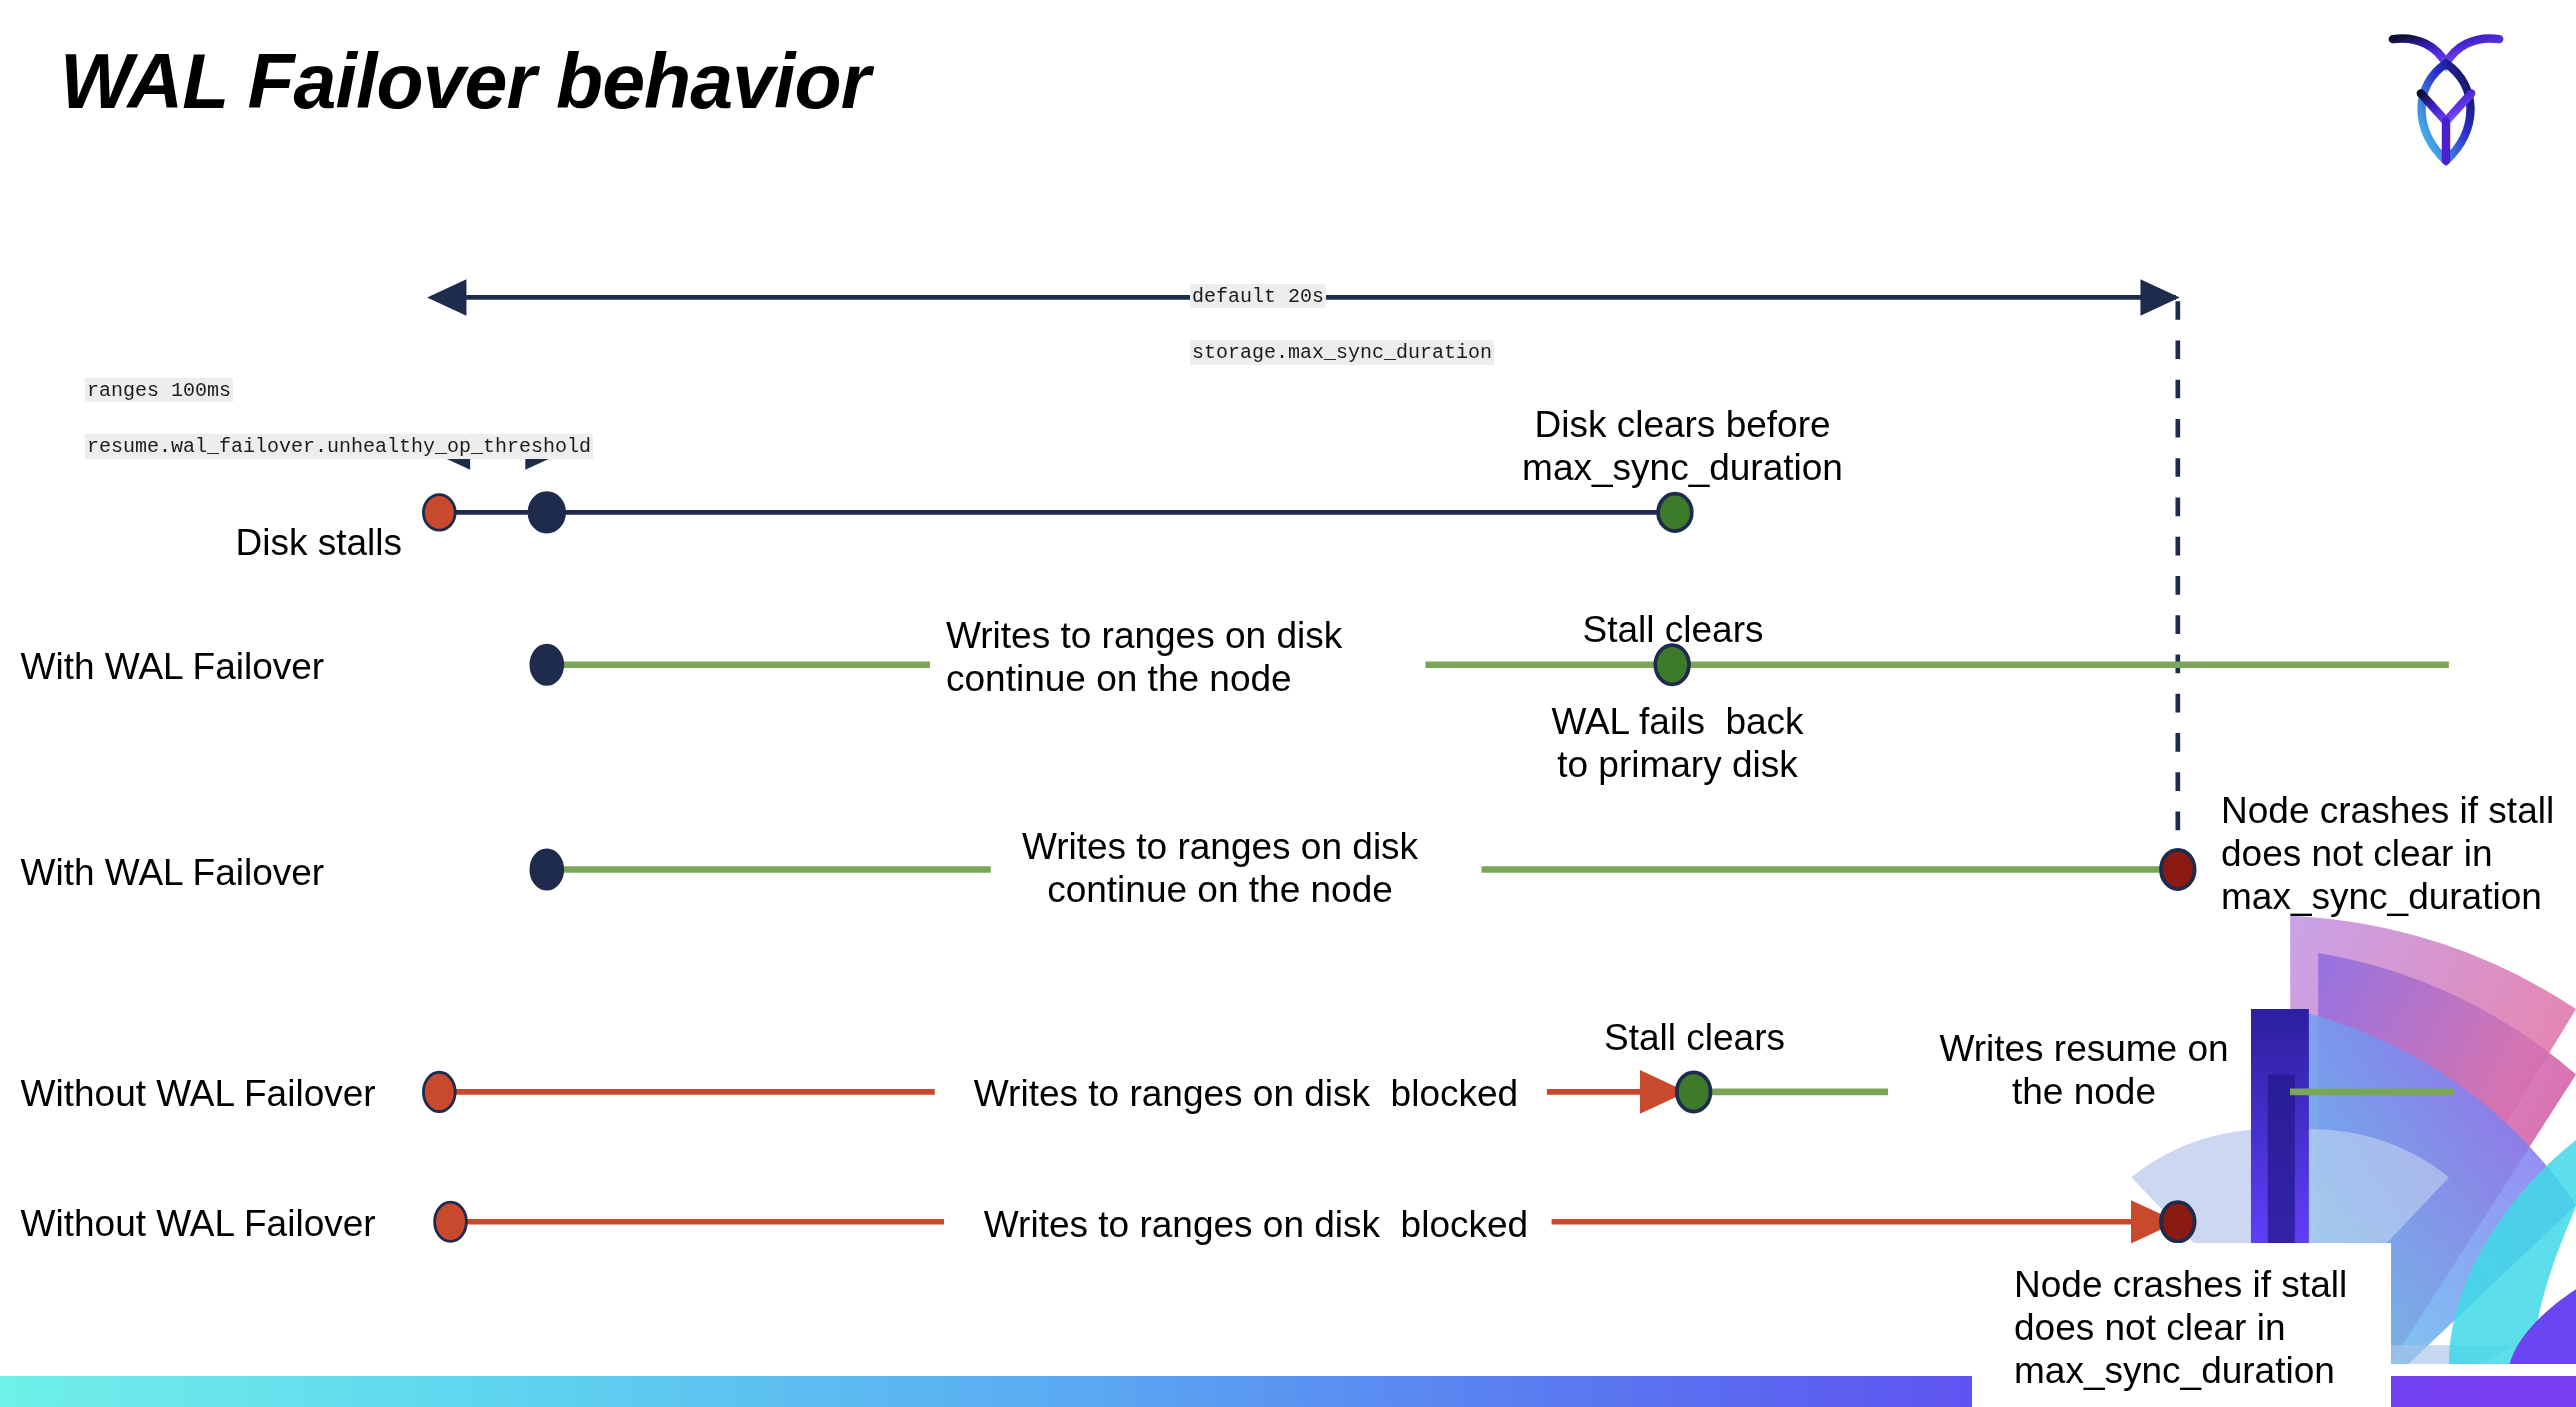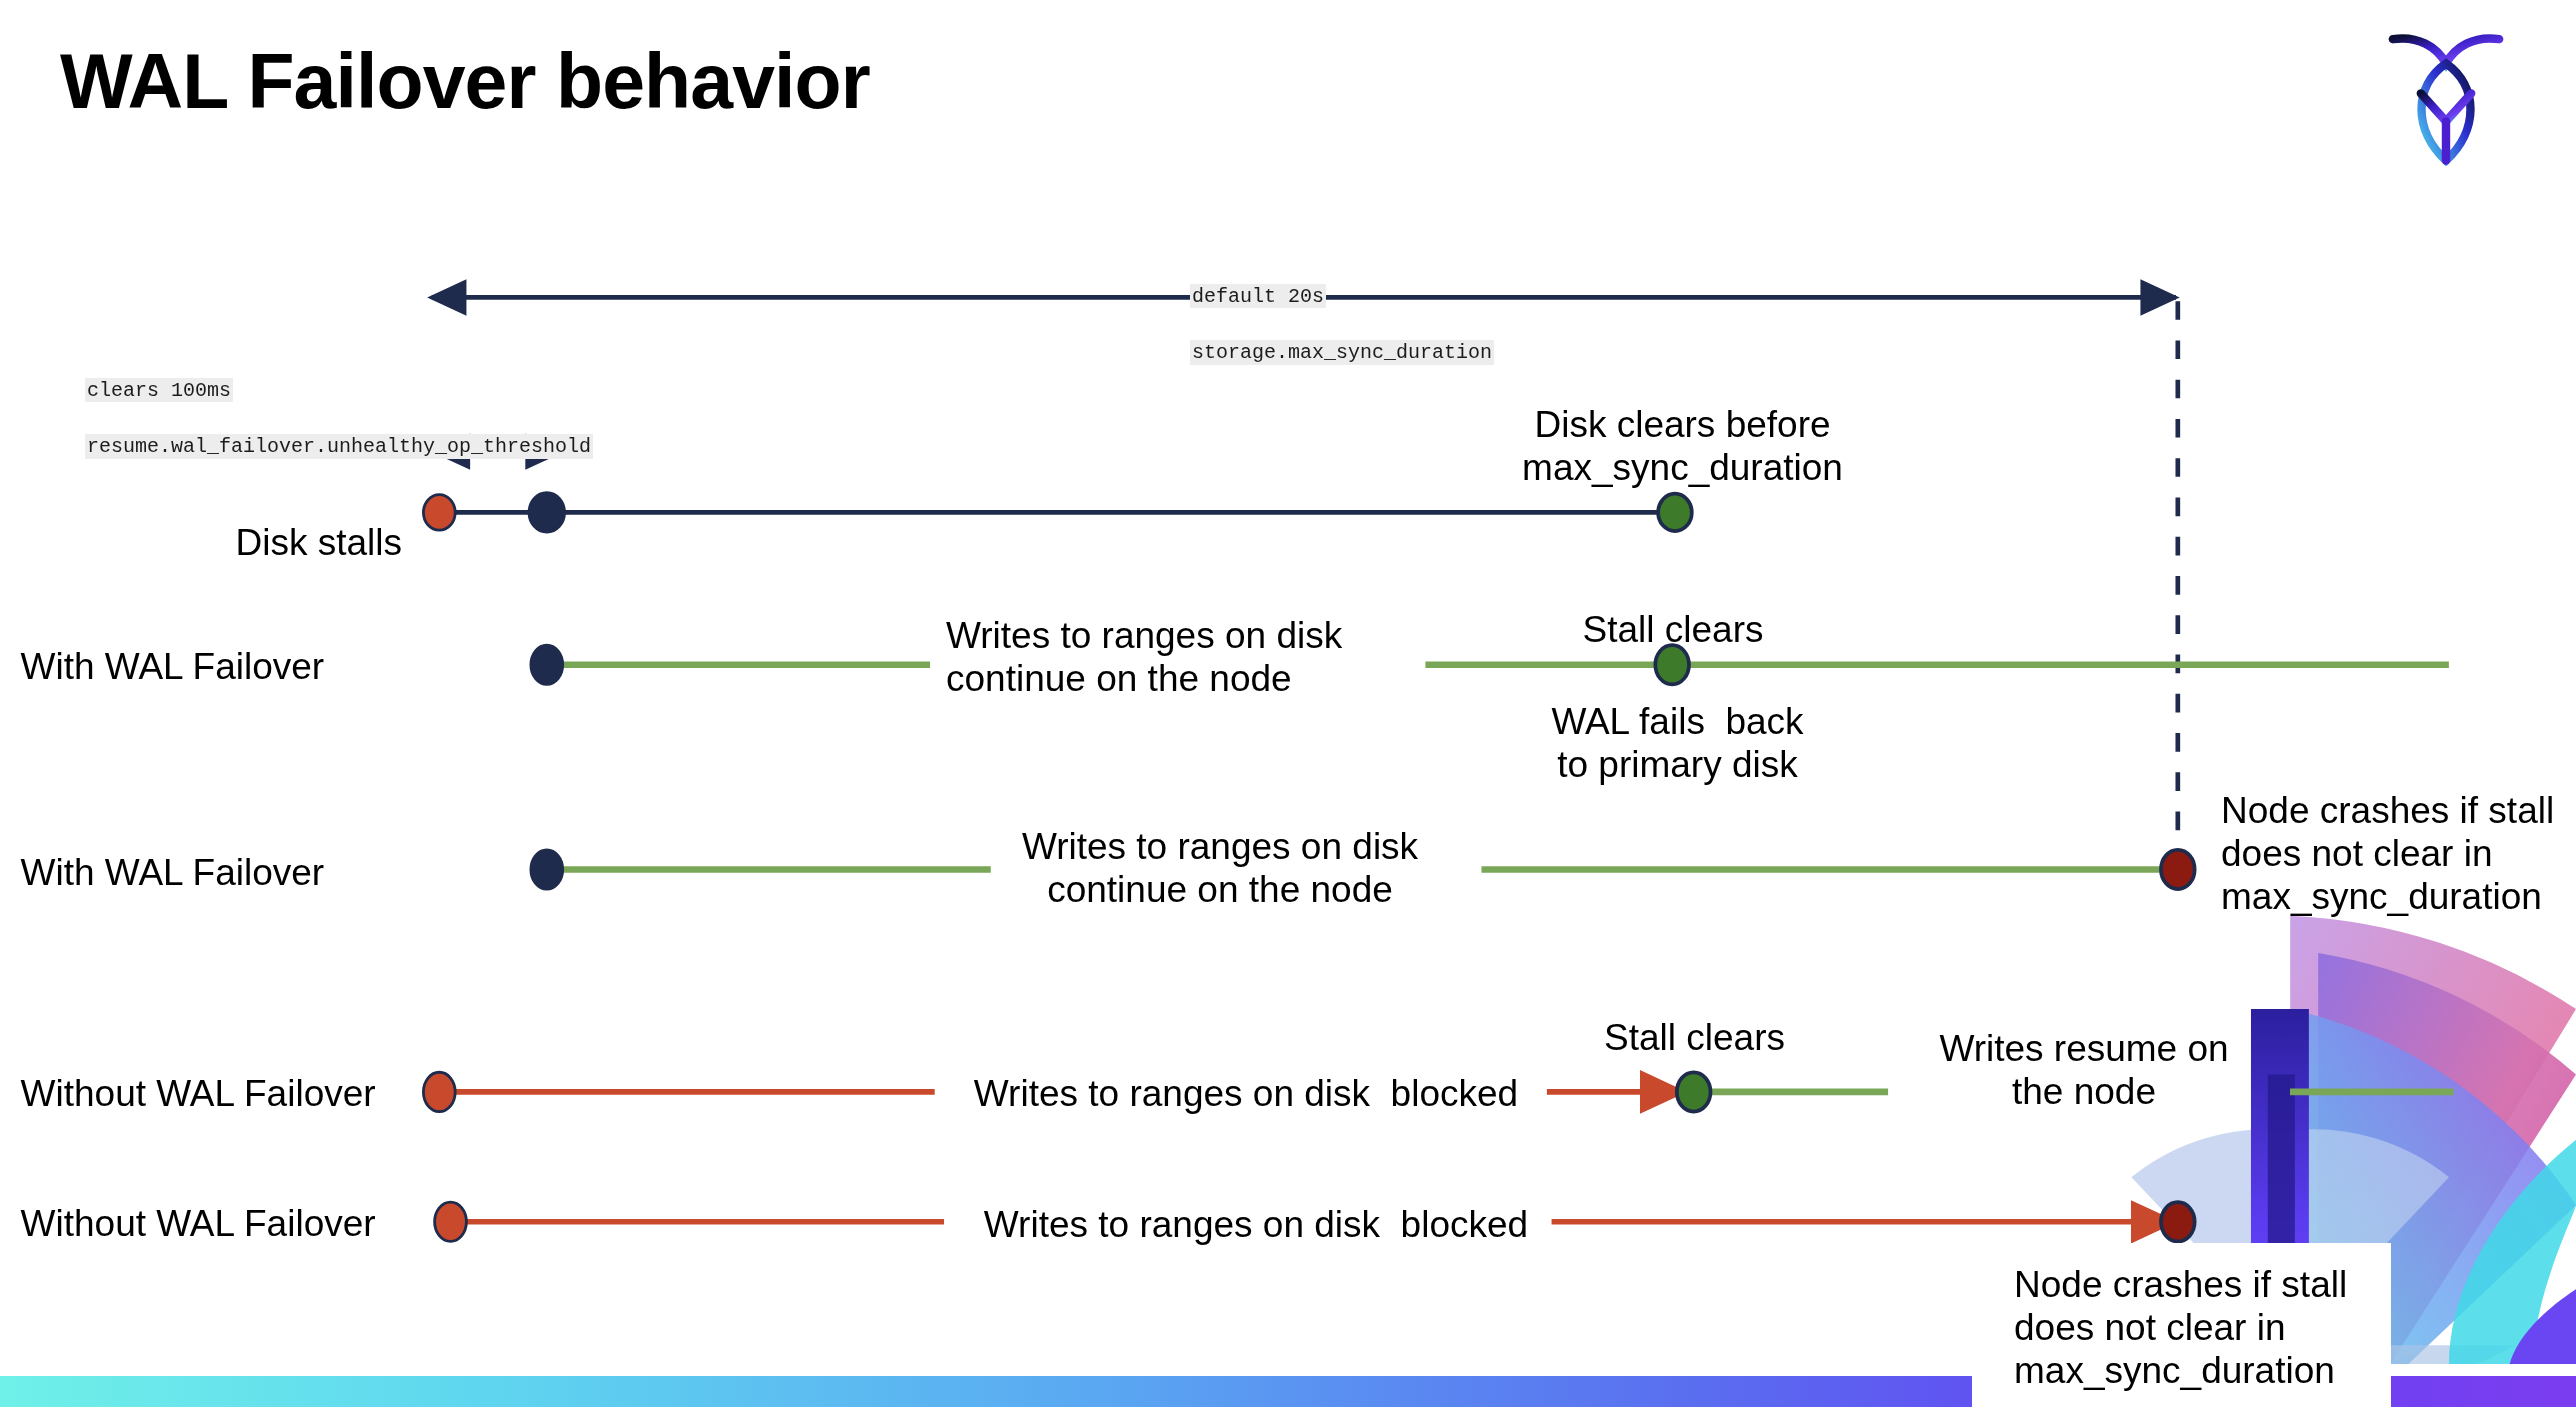--- a/index.html
+++ b/index.html
@@ -27,20 +27,21 @@
   #title {
     position: absolute;
     left: 60px;
     top: 39px;
     font-size: 77px;
     font-weight: 700;
     letter-spacing: -0.9px;
     color: #000000;
     white-space: nowrap;
     line-height: 1.1;
+    font-style: italic;
   }
   
   #logo {
     position: absolute;
     left: 2385px;
     top: 28px;
     width: 122px;
     height: 140px;
   }
   
@@ -240,21 +241,21 @@
   </svg>
 
   <div id="crash-card"></div>
 
   <div class="mono" style="left:1142px; top:254px; text-align:left;">
     <span>default 20s</span><br>
     <span>storage.max_sync_duration</span>
   </div>
 
   <div class="mono" style="left:37px; top:348px; text-align:left;">
-    <span>clears 100ms</span><br>
+    <span>ranges 100ms</span><br>
     <span>resume.wal_failover.unhealthy_op_threshold</span>
   </div>
 
   <div class="lbl row-label right" style="left:37px; top:492px; width:365px;margin-top:30px;">Disk stalls</div>
 
   <div class="lbl row-label left" style="left:20.6px; top:646px; width:402px;">With WAL Failover</div>
 
   <div class="lbl row-label left" style="left:20.6px; top:852px; width:402px;">With WAL Failover</div>
 
   <div class="lbl row-label left" style="left:20.6px; top:1073px; width:421px;">Without WAL Failover</div>

